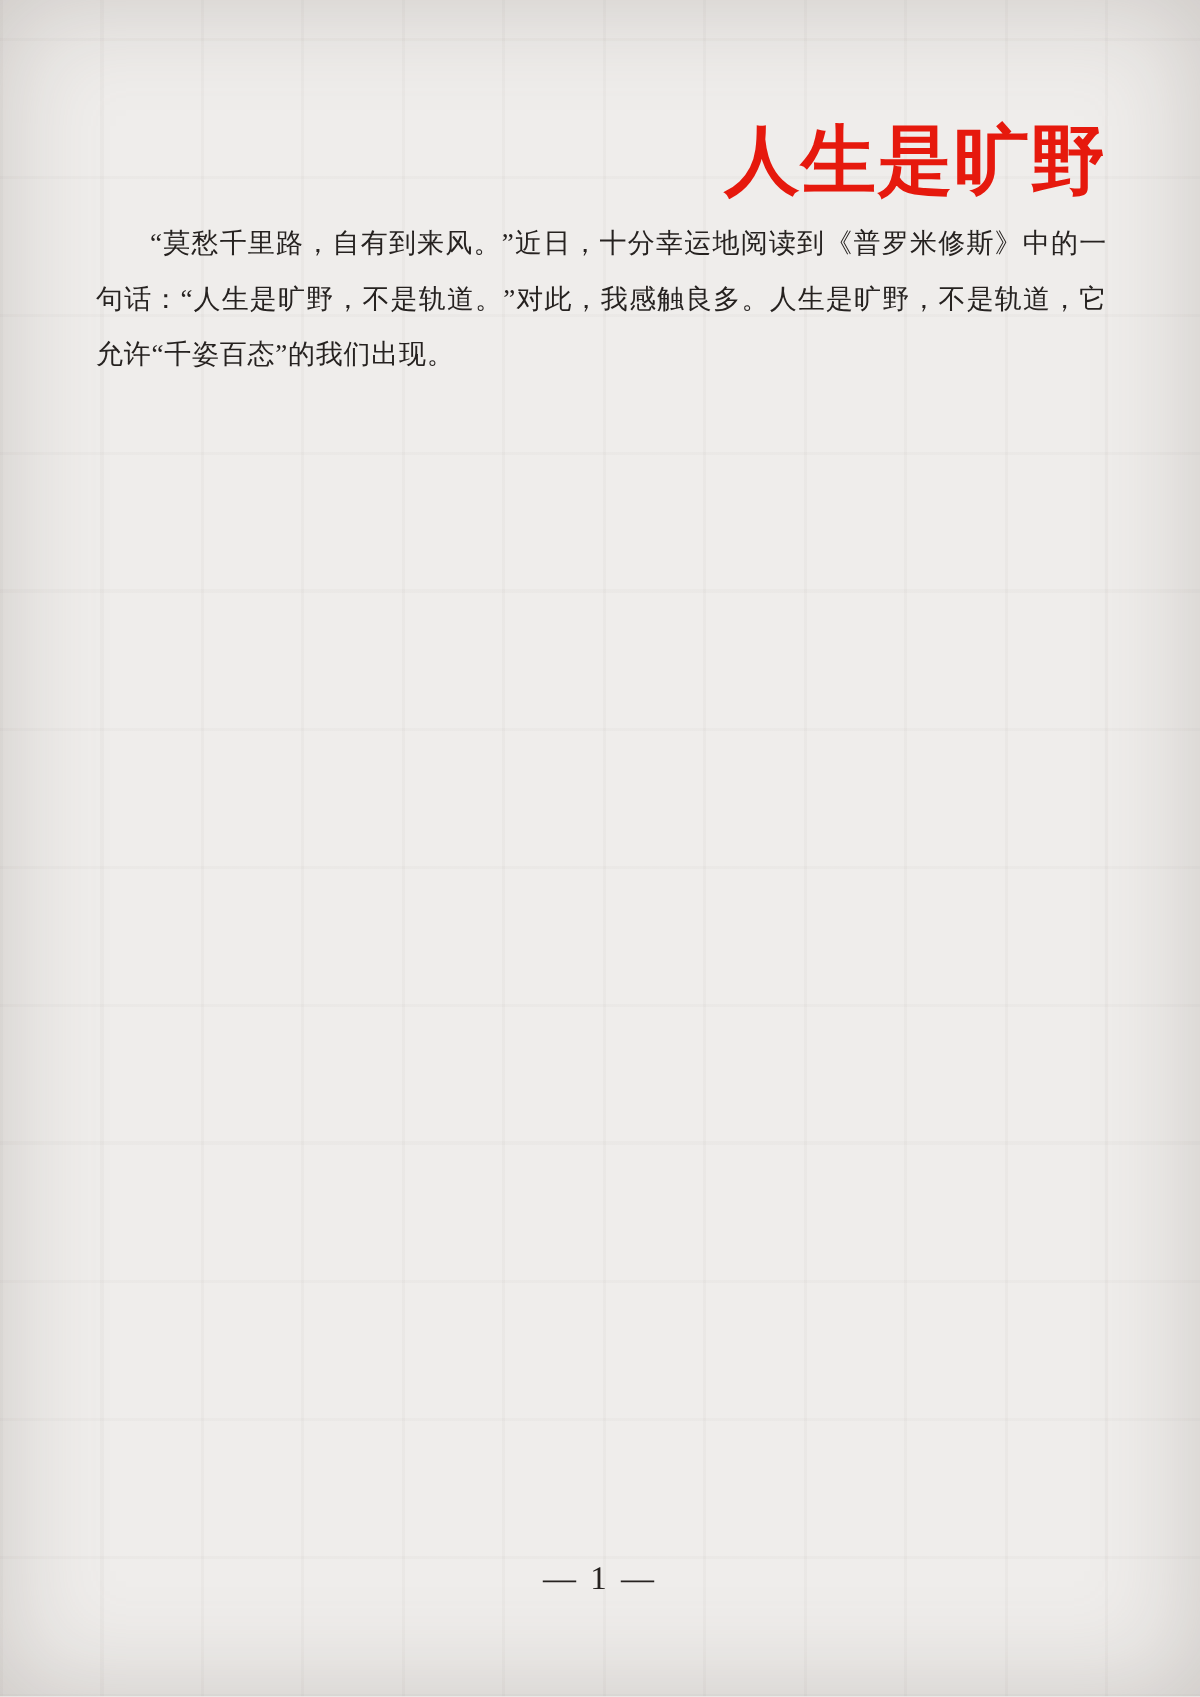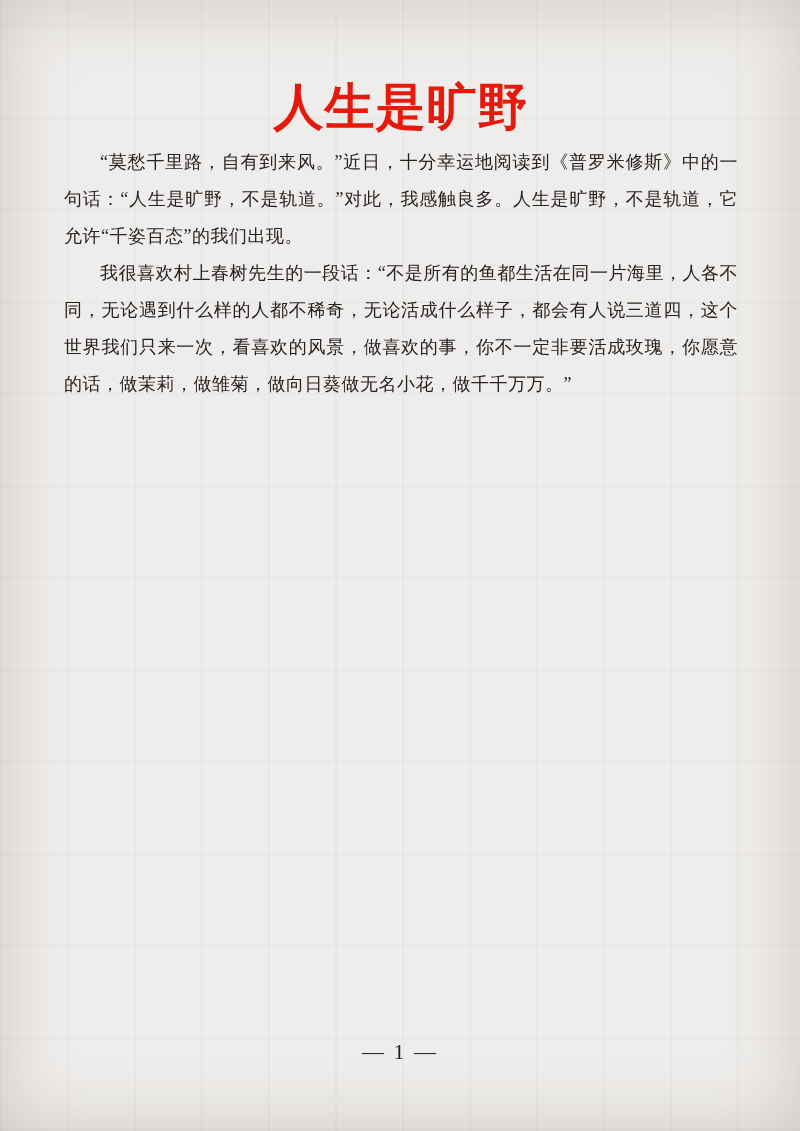--- a/index.html
+++ b/index.html
@@ -25,21 +25,21 @@
 
   .content {
     position: absolute;
     left: 64px;
     right: 62px;
     top: 76px;
   }
 
   .title {
     margin: 0 0 6px 0;
-    text-align: center;
+    text-align: right;
     font-size: 50px;
     line-height: 62px;
     font-weight: bold;
     color: #e6190d;
     letter-spacing: 1px;
   }
 
   .body-text p {
     margin: 0;
     padding: 0;
@@ -64,17 +64,16 @@
   }
 </style>
 </head>
 <body>
 
 <div class="page">
   <div class="content">
     <h1 class="title">人生是旷野</h1>
     <div class="body-text">
       <p>“莫愁千里路，自有到来风。”近日，十分幸运地阅读到《普罗米修斯》中的一句话：“人生是旷野，不是轨道。”对此，我感触良多。人生是旷野，不是轨道，它允许“千姿百态”的我们出现。</p>
-      <p>我很喜欢村上春树先生的一段话：“不是所有的鱼都生活在同一片海里，人各不同，无论遇到什么样的人都不稀奇，无论活成什么样子，都会有人说三道四，这个世界我们只来一次，看喜欢的风景，做喜欢的事，你不一定非要活成玫瑰，你愿意的话，做茉莉，做雏菊，做向日葵做无名小花，做千千万万。”</p>
     </div>
   </div>
   <div class="page-number">— 1 —</div>
 </div>
 
 </body></html>

